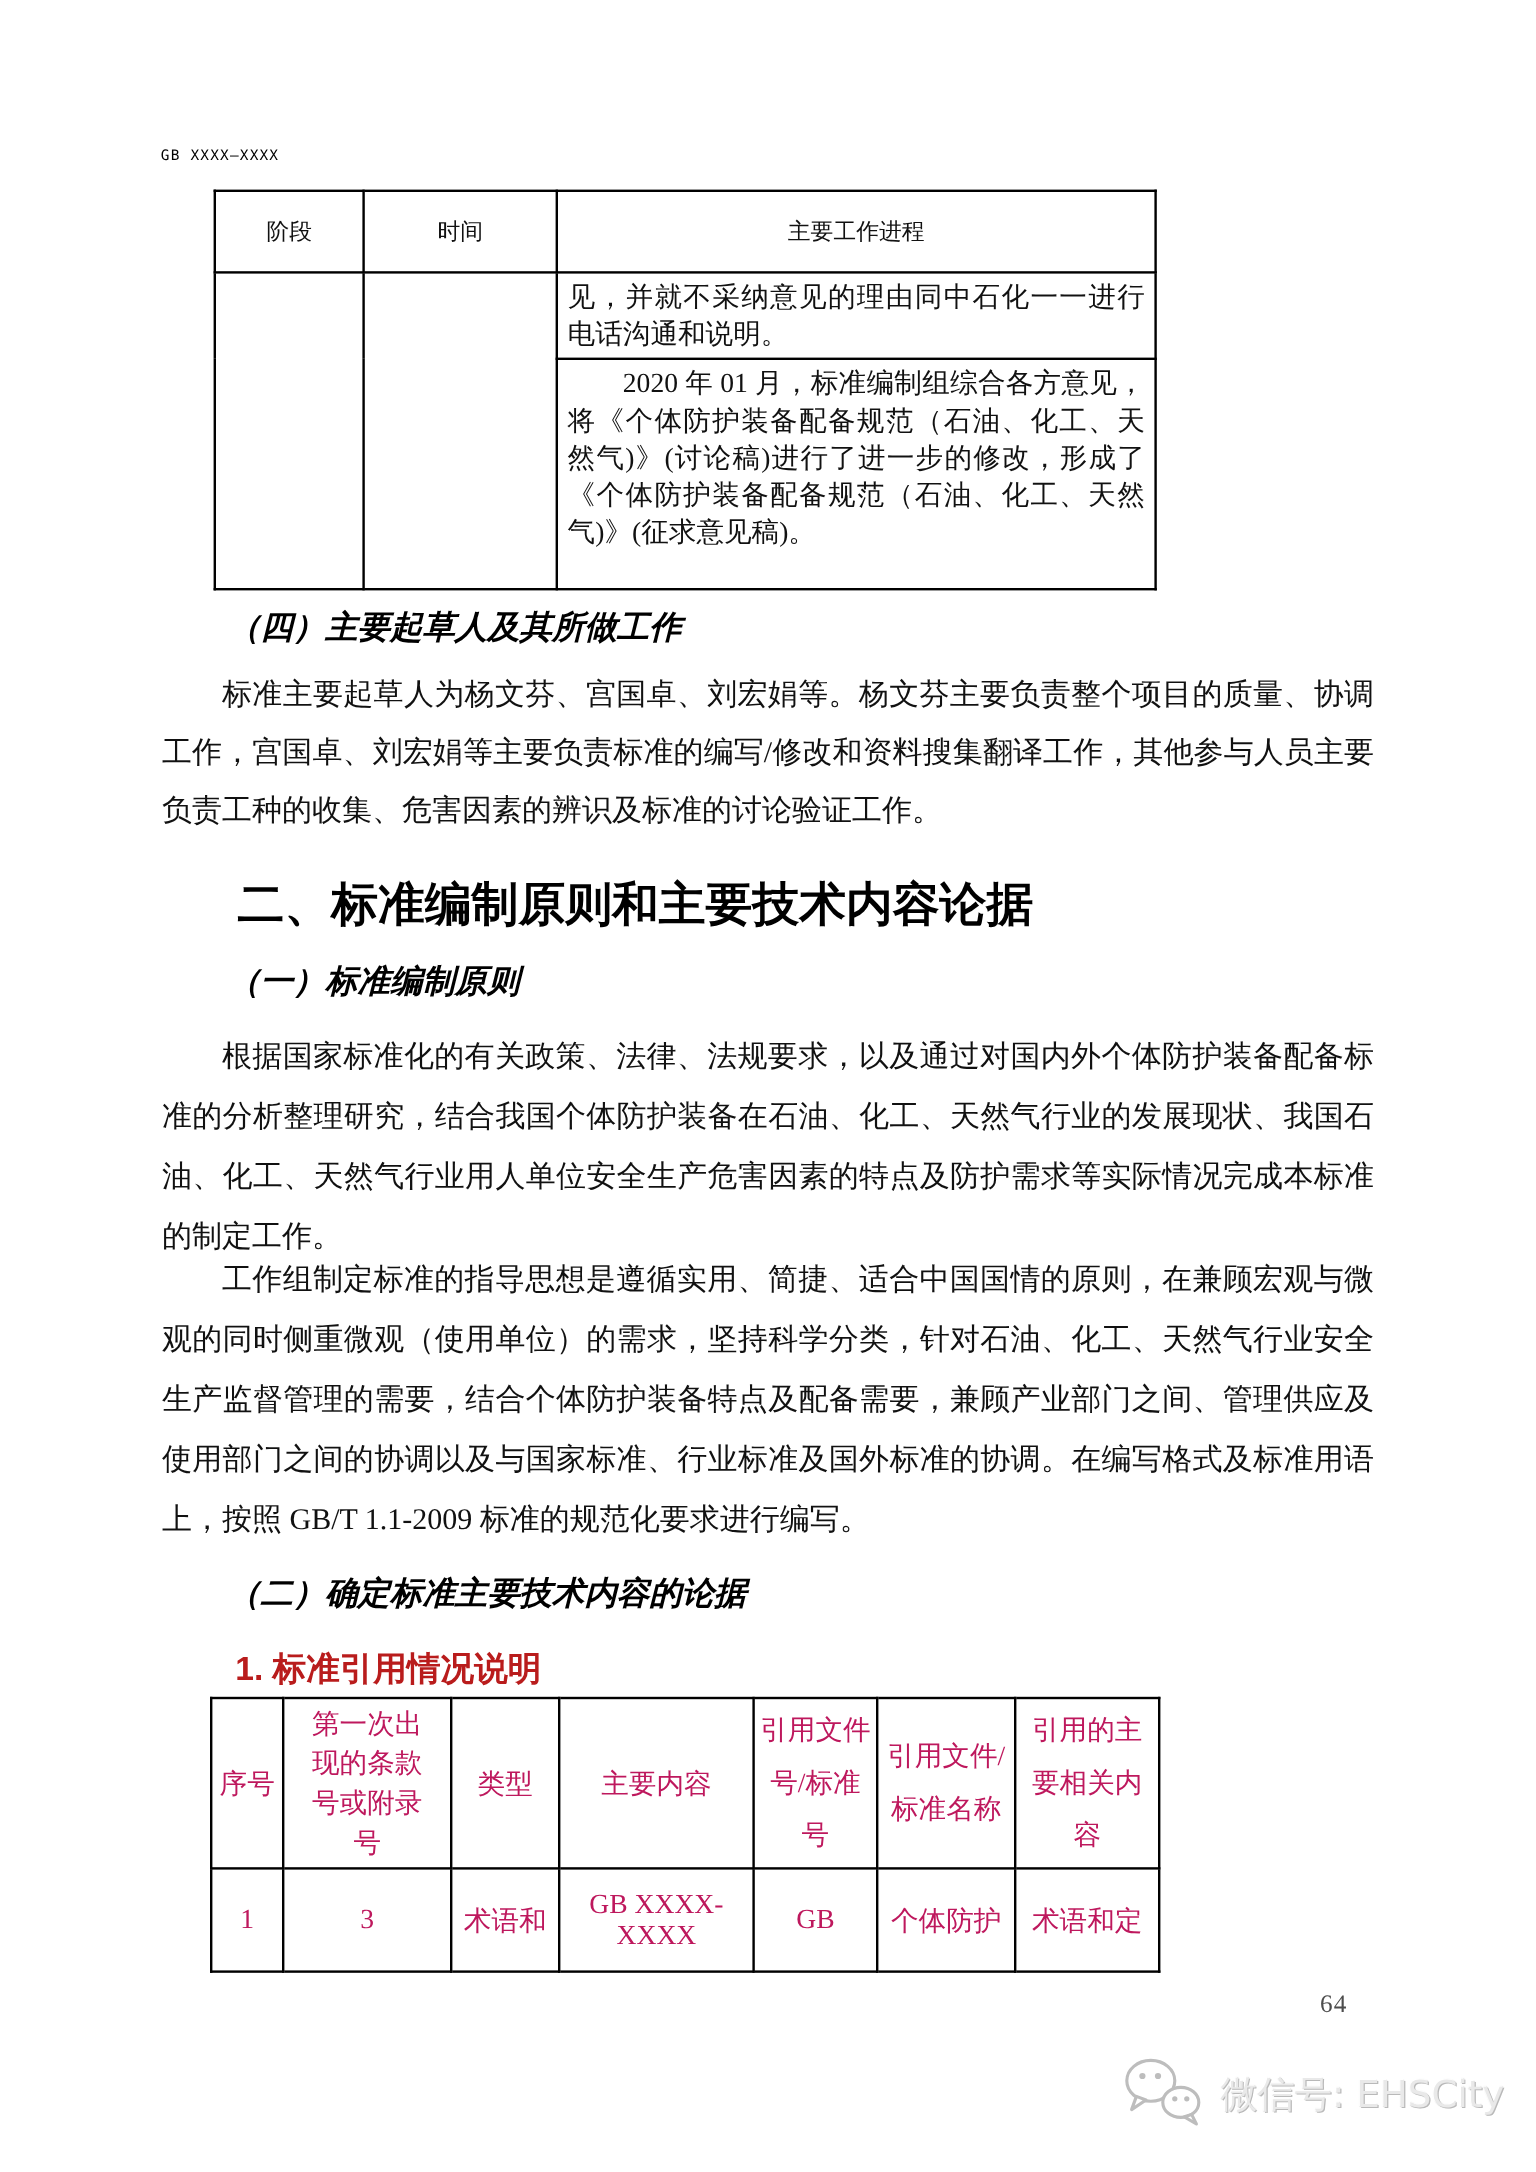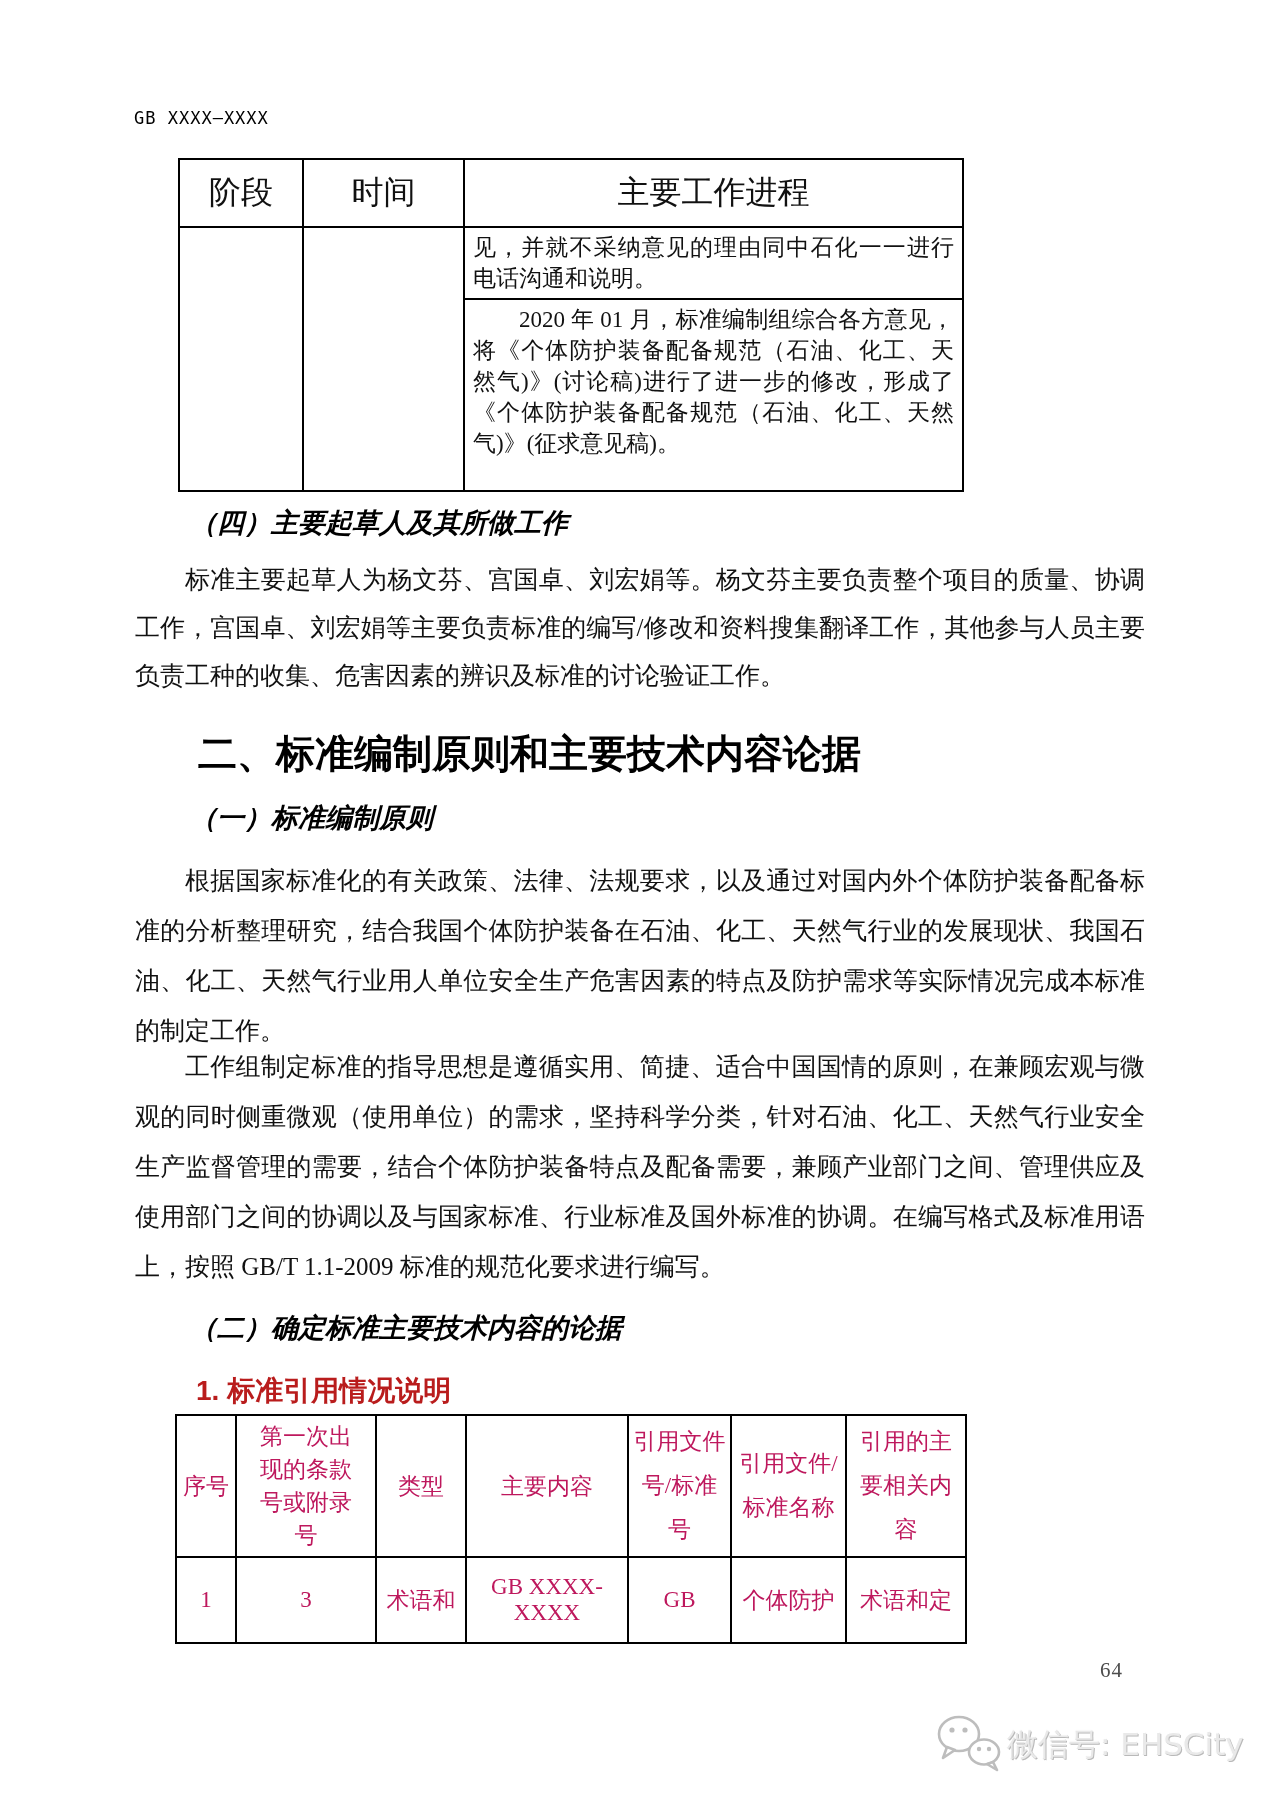--- a/index.html
+++ b/index.html
@@ -6,33 +6,33 @@
   .page{
     position:relative;
     width:1280px;height:1810px;
     margin:0 auto;
     background:#ffffff;
     font-family:"Liberation Serif","DejaVu Serif",serif;
     color:#111;
     overflow:hidden;
   }
   .doc-code{
-    position:absolute;top:108px;left:134px;
+    position:absolute;top:122px;left:134px;
     font-family:"DejaVu Sans Mono",monospace;
-    font-size:17px;letter-spacing:1px;color:#000;text-align:right;
+    font-size:12px;letter-spacing:1px;color:#000;text-align:right;
   }
   
   .t1{
     position:absolute;top:158px;left:178px;
     border-collapse:collapse;table-layout:fixed;width:784px;
   }
   .t1 th,.t1 td{
     border:2px solid #000;
     font-weight:normal;
-    font-size:32px;
+    font-size:19px;
     padding:0;
   }
   .t1 th{height:66px;text-align:center;vertical-align:middle;}
   .t1 td.stub{background:#fff;}
   .t1 td.cellp{
     font-size:23px;line-height:31px;
     padding:4px 8px;vertical-align:top;text-align:justify;
   }
   .t1 td.sub1{height:62px;}
   .t1 td.sub2{height:182px;border-radius:14px;}
@@ -74,21 +74,21 @@
   .t2 .lh-tight{line-height:33px;border-radius:16px;}
   .t2 .lh-loose{line-height:44px;}
   .t2 .narrow{display:inline-block;max-width:100px;line-height:33px;}
   
   .page-num{
     position:absolute;top:1658px;left:1100px;
     font-size:21px;color:#4d4d4d;letter-spacing:1px;
   }
   .watermark{
     position:absolute;top:1712px;left:933px;
-    display:flex;align-items:center;
+    display:flex;align-items:center;gap:10px;
   }
   .wm-text{
     font-family:"DejaVu Sans","Liberation Sans",sans-serif;
     font-size:31px;color:#e9e9e9;white-space:nowrap;
     text-shadow:1px 1px 0 #b9b9b9,-1px -1px 0 #ffffff,0 0 1px #c4c4c4;
   }
 </style>
 </head>
 <body>
 

